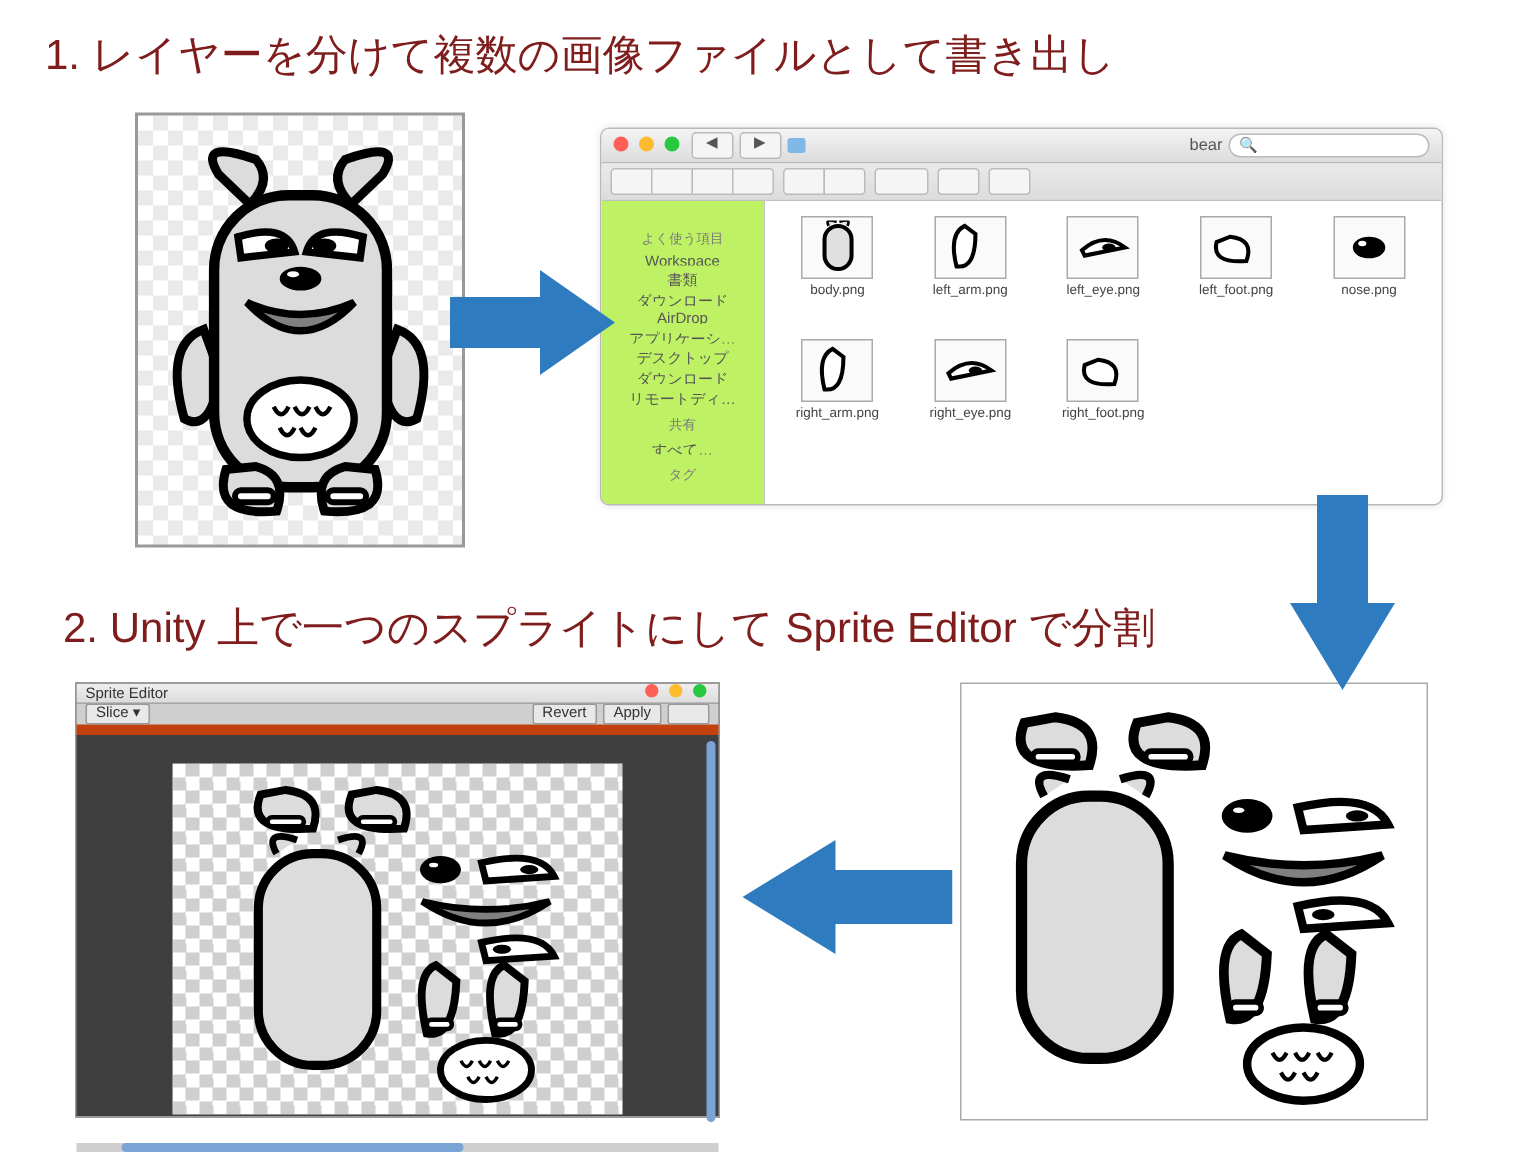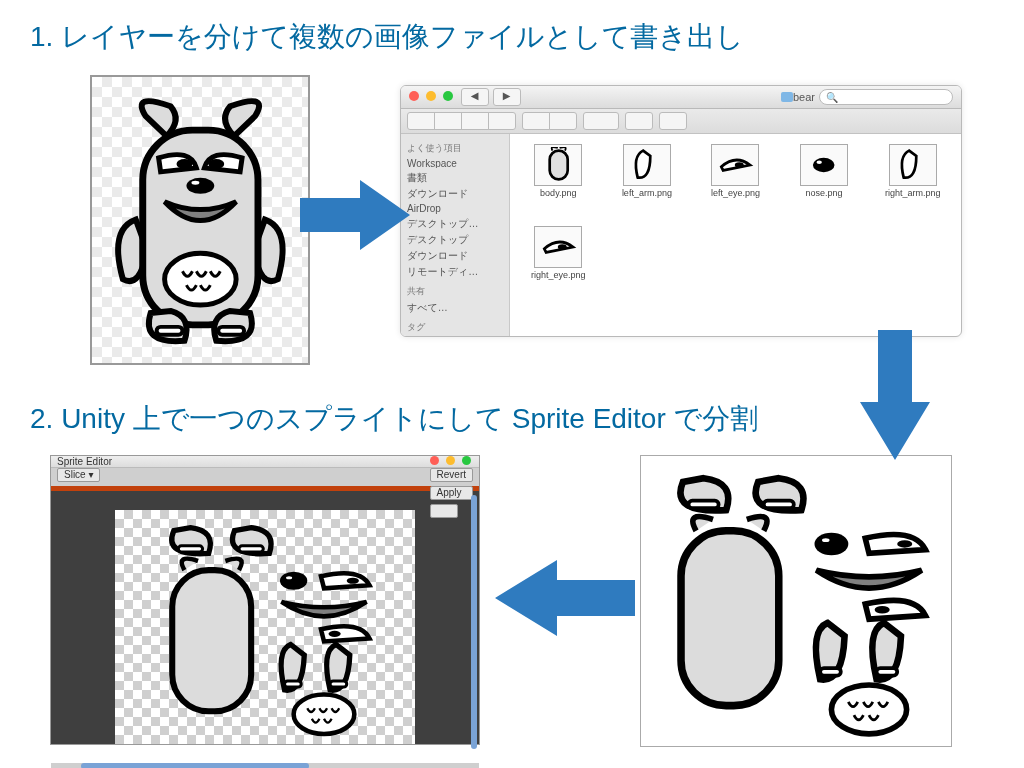--- a/index.html
+++ b/index.html
@@ -7,21 +7,21 @@
     width: 1024px;
     height: 768px;
     background: #fff;
     font-family: "Hiragino Kaku Gothic ProN", "Meiryo", sans-serif;
     position: relative;
     overflow: hidden;
   }
   .heading {
     position: absolute;
     font-size: 28px;
-    color: #0369a1;
+    color: #7f1d1d;
     font-weight: 400;
   }
 
   
   .panel-char {
     position: absolute;
     left: 90px;
     top: 75px;
     width: 220px;
     height: 290px;
@@ -60,43 +60,43 @@
     padding: 0 8px;
     gap: 4px;
   }
   .tl-dots span {
     width: 10px; height: 10px; border-radius: 50%;
     display: inline-block; margin-right: 4px;
   }
   .dot-r{background:#ff5f57;} .dot-y{background:#fdbc2e;} .dot-g{background:#28c840;}
   .finder .tb-center {
     flex: 1; text-align: center; font-size: 11px;
-    display:flex; align-items:center; justify-content:flex-end; gap:0;
+    display:flex; align-items:center; justify-content:space-between; gap:0;
   }
   .folder-mini{width:12px;height:10px;background:#7fb7e6;border-radius:2px;}
   .finder .search {
     width:120px;height:14px;border:1px solid #bbb;border-radius:8px;
     background:#fff;padding:0 6px;display:flex;align-items:center;color:#888;
   }
   .finder .toolbar2 {
     height: 24px;
     background: linear-gradient(#eaeaea,#dcdcdc);
     border-bottom: 1px solid #c2c2c2;
     display:flex;align-items:center;padding:0 6px;gap:6px;
   }
   .tbtn{width:26px;height:16px;background:#f5f5f5;border:1px solid #bbb;border-radius:3px;}
   .tseg{display:flex;}
   .tseg .tbtn{border-radius:0;margin-left:-1px;}
   .tseg .tbtn:first-child{border-radius:3px 0 0 3px;margin:0;}
   .tseg .tbtn:last-child{border-radius:0 3px 3px 0;}
 
   .finder-body{display:flex;height:calc(100% - 46px);}
   .sidebar{
-    width:96px;background:#e5e5e5;border-right:1px solid #c9c9c9;
-    padding:4px 6px;display:flex;flex-direction:column;gap:3px;
+    width:96px;background:#bef264;border-right:1px solid #c9c9c9;
+    padding:15px 6px;display:flex;flex-direction:column;gap:3px;text-align:center;
   }
   .sb-head{color:#7a7a7a;font-size:9px;margin-top:4px;}
   .sb-item{white-space:nowrap;overflow:hidden;text-overflow:ellipsis;}
   .files{
     flex:1;padding:10px 4px 0;
     display:grid;grid-template-columns:repeat(5,1fr);
     grid-auto-rows:82px;justify-items:center;
   }
   .file{display:flex;flex-direction:column;align-items:center;gap:2px;}
   .thumb{
@@ -117,44 +117,44 @@
   
   .editor{
     position:absolute;left:50px;top:455px;width:430px;height:290px;
     background:#3f3f3f;border:1px solid #999;box-sizing:border-box;
     display:flex;flex-direction:column;
     font-family:Arial,sans-serif;font-size:10px;color:#333;
   }
   .ed-top{height:16px;background:linear-gradient(#eee,#ddd);
     border-bottom:1px solid #bbb;display:flex;align-items:flex-end;padding:0 6px;}
   .ed-top .dots span{width:9px;height:9px;border-radius:50%;display:inline-block;margin:0 2px;}
-  .ed-bar{height:18px;background:#cfcfcf;border-bottom:5px solid #c2410c;
-    display:flex;align-items:flex-start;padding:0 6px;gap:6px;}
-  .ed-bar .r{margin-left:auto;display:flex;gap:4px;flex-direction:column;}
+  .ed-bar{height:18px;background:#cfcfcf;border-bottom:7px solid #c2410c;
+    display:flex;align-items:flex-end;padding:0 6px;gap:6px;}
+  .ed-bar .r{margin-left:auto;display:flex;gap:4px;}
   .ed-btn{height:12px;padding:0 6px;border:1px solid #999;background:#e8e8e8;border-radius:2px;line-height:12px;}
   .ed-canvas{flex:1;display:flex;align-items:center;justify-content:center;position:relative;}
   .ed-sprite{
     width:70%;height:86%;
     background:repeating-conic-gradient(#cfcfcf 0 25%,#fff 0 50%) 0 0/18px 18px;
     display:flex;align-items:center;justify-content:center;position:relative;
   }
   .ed-sprite svg{width:94%;height:94%;}
   .ed-scroll-v{position:absolute;right:2px;top:4px;bottom:14px;width:6px;background:#7aa3d6;border-radius:3px;}
   .ed-scroll-h{height:10px;background:#cfcfcf;display:flex;align-items:center;padding:0 30px;}
   .ed-scroll-h .thumb-h{height:6px;background:#7aa3d6;width:62%;border-radius:3px;}
 
   
   .arrow{position:absolute;}
   .arrow svg{display:block;}
 </style>
 </head>
 <body>
 
 <div class="heading" style="left:30px;top:18px;">1. レイヤーを分けて複数の画像ファイルとして書き出し</div>
-<div class="heading" style="left:30px;top:400px;">2. Unity 上で一つのスプライトにして Sprite Editor で分割</div>
+<div class="heading" style="left:42px;top:400px;">2. Unity 上で一つのスプライトにして Sprite Editor で分割</div>
 
 <div class="panel-char">
   <svg viewBox="0 0 200 260">
 
     <path d="M45 26 Q30 2 70 16 Q82 30 66 46 Z" fill="#dcdcdc" stroke="#000" stroke-width="6"></path>
     <path d="M155 26 Q170 2 130 16 Q118 30 134 46 Z" fill="#dcdcdc" stroke="#000" stroke-width="6"></path>
 
     <path d="M35 130 Q8 140 22 190 Q40 200 46 160 Z" fill="#dcdcdc" stroke="#000" stroke-width="6"></path>
     <path d="M165 130 Q192 140 178 190 Q160 200 154 160 Z" fill="#dcdcdc" stroke="#000" stroke-width="6"></path>
 
@@ -213,21 +213,21 @@
     <span class="tbtn"></span>
     <span class="tbtn"></span>
   </div>
   <div class="finder-body">
     <div class="sidebar">
       <div class="sb-head">よく使う項目</div>
       <div class="sb-item">Workspace</div>
       <div class="sb-item">書類</div>
       <div class="sb-item">ダウンロード</div>
       <div class="sb-item">AirDrop</div>
-      <div class="sb-item">デスクトップ…</div>
+      <div class="sb-item">アプリケーシ…</div>
       <div class="sb-item">デスクトップ</div>
       <div class="sb-item">ダウンロード</div>
       <div class="sb-item">リモートディ…</div>
       <div class="sb-head">共有</div>
       <div class="sb-item">すべて…</div>
       <div class="sb-head">タグ</div>
     </div>
     <div class="files" id="files-grid">
 
     <div class="file">
@@ -250,40 +250,56 @@
           <div class="thumb">
             <svg viewBox="0 0 44 40">
               <use href="#ic-eye"></use>
             </svg>
           </div>
           <div class="fname">left_eye.png</div>
         </div>
         <div class="file">
           <div class="thumb">
             <svg viewBox="0 0 44 40">
+              <use href="#ic-foot"></use>
+            </svg>
+          </div>
+          <div class="fname">left_foot.png</div>
+        </div>
+        <div class="file">
+          <div class="thumb">
+            <svg viewBox="0 0 44 40">
               <use href="#ic-nose"></use>
             </svg>
           </div>
           <div class="fname">nose.png</div>
         </div>
         <div class="file">
           <div class="thumb">
             <svg viewBox="0 0 44 40">
               <use href="#ic-arm"></use>
             </svg>
           </div>
           <div class="fname">right_arm.png</div>
         </div>
         <div class="file">
           <div class="thumb">
             <svg viewBox="0 0 44 40">
               <use href="#ic-eye"></use>
             </svg>
           </div>
           <div class="fname">right_eye.png</div>
+        </div>
+        <div class="file">
+          <div class="thumb">
+            <svg viewBox="0 0 44 40">
+              <use href="#ic-foot"></use>
+            </svg>
+          </div>
+          <div class="fname">right_foot.png</div>
         </div>
       </div>
   </div>
 </div>
 
 <svg width="0" height="0" style="position:absolute">
   <defs>
     <g id="ic-body">
         <rect x="12" y="4" width="20" height="32" rx="10" fill="#e0e0e0" stroke="#000" stroke-width="3"></rect>
         <path d="M15 4 q-3 -6 6 -3" fill="#e0e0e0" stroke="#000" stroke-width="2"></path>

